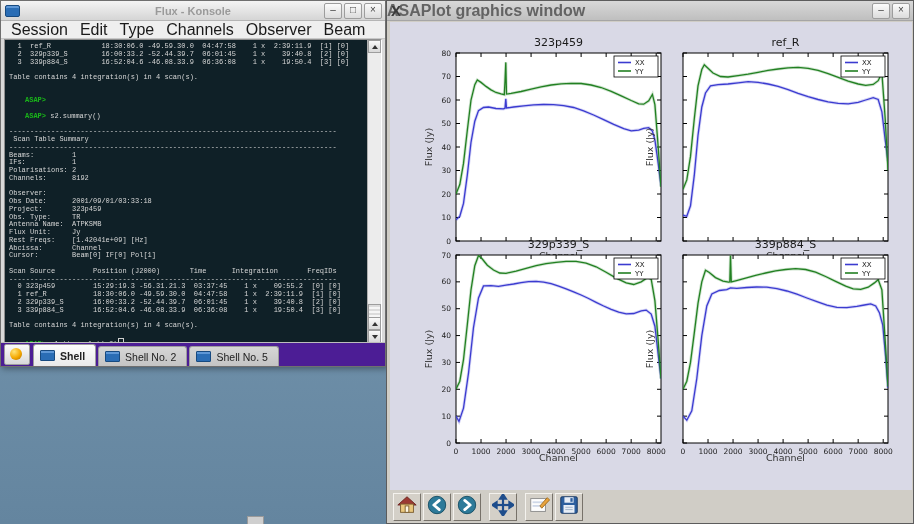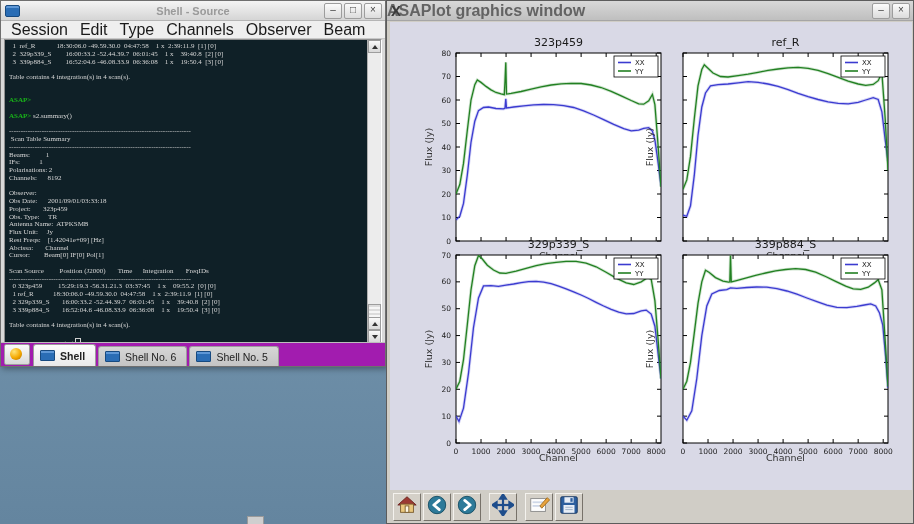--- a/index.html
+++ b/index.html
@@ -18,36 +18,36 @@
   .winbtns{margin-left:auto;display:flex;gap:2px;padding-right:3px;z-index:2;}
   .winbtn{width:16px;height:14px;border:1px solid #9d9d9d;background:linear-gradient(180deg,#fbfbfb,#dcdcdc);
           font-size:10px;line-height:12px;text-align:center;color:#444;border-radius:2px;}
   .menubar{height:17px;background:#efefef;border-bottom:1px solid #c8c8c8;display:flex;
            align-items:center;padding-left:4px;}
   .menu-item{font-size:16px;color:#1a1a1a;padding:16px 6px;}
   #term-wrap{position:absolute;left:3px;right:3px;top:38px;height:303px;
              border:1px solid #8f8f8f;border-right-color:#fff;border-bottom-color:#fff;
              background:#0f2027;display:flex;}
   #terminal{flex:1;padding:3px 0 0 4px;overflow:hidden;
-            font-family:Liberation Serif, serif;font-size:7px;line-height:7.75px;
+            font-family:Liberation Mono, monospace;font-size:7px;line-height:7.75px;
             color:#d6d6d6;white-space:pre;}
-  #terminal .prompt{color:#19b519;font-weight:bold;}
+  #terminal .prompt{color:#19b519;font-weight:bold;margin-left:16px;}
   #terminal .cursor{display:inline-block;width:4px;height:7px;border:1px solid #cfcfcf;
                     vertical-align:-1px;margin-left:1px;}
   .scrollbar{width:13px;background:#ececec;border-left:1px solid #b0b0b0;position:relative;}
   .sb-btn{position:absolute;left:0;width:13px;height:13px;background:linear-gradient(180deg,#fafafa,#d8d8d8);
           border:1px solid #9d9d9d;box-sizing:border-box;}
   .sb-btn:after{content:"";position:absolute;left:3px;border-left:3px solid transparent;
                 border-right:3px solid transparent;}
   .sb-up:after{top:4px;border-bottom:4px solid #333;}
   .sb-down:after{top:4px;border-top:4px solid #333;}
   #sb-thumb{position:absolute;left:0;width:13px;height:26px;top:264px;box-sizing:border-box;
             border:1px solid #9d9d9d;
             background:repeating-linear-gradient(0deg,#f6f6f6 0 2px,#dcdcdc 2px 4px);}
-  .tabbar{position:absolute;left:0;right:0;bottom:0;height:23px;background:#a21caf;
+  .tabbar{position:absolute;left:0;right:0;bottom:0;height:23px;background:#4c1d95;
           border-top:1px solid #bdbdbd;display:flex;align-items:flex-end;padding-left:2px;}
   .newtab-btn{width:24px;height:19px;margin:0 3px 1px 1px;border:1px solid #9d9d9d;border-radius:2px;
               background:linear-gradient(180deg,#fbfbfb,#d9d9d9);position:relative;}
   .ball{position:absolute;left:5px;top:3px;width:12px;height:12px;border-radius:50%;
         background:radial-gradient(circle at 35% 30%,#ffe478,#f5a800 55%,#a86a00);}
   .tab{height:19px;margin-right:2px;border:1px solid #9d9d9d;border-bottom:none;
        border-radius:3px 3px 0 0;display:flex;align-items:center;padding:0 10px 0 6px;
        background:linear-gradient(180deg,#d6d6d6,#c4c4c4);font-size:10.5px;color:#222;}
   .tab.active{background:linear-gradient(180deg,#fdfdfd,#e9e9e9);height:21px;font-weight:bold;}
   .tab .tab-icon{width:13px;height:9px;background:#2a6db5;border:1px solid #174a80;border-radius:1px;
@@ -67,21 +67,21 @@
             justify-content:center;}
   .tool-gap{width:4px;}
   text{font-family:"DejaVu Sans",sans-serif;}
 </style>
 </head>
 <body>
 
 <div id="konsole" class="win">
   <div class="titlebar">
     <div class="win-icon"></div>
-    <div class="title">Shell - Source</div>
+    <div class="title">Flux - Konsole</div>
     <div class="winbtns" id="konsole-winbtns">
         <div class="winbtn">–</div>
         <div class="winbtn">□</div>
         <div class="winbtn">×</div>
       </div>
   </div>
   <div class="menubar" id="konsole-menubar">
       <div class="menu-item">Session</div>
       <div class="menu-item">Edit</div>
       <div class="menu-item">Type</div>
@@ -102,21 +102,21 @@
     <div class="newtab-btn">
       <div class="ball"></div>
     </div>
     <div id="tabs-holder" style="display:flex;align-items:flex-end;">
         <div class="tab active">
           <span class="tab-icon"></span>
           <span>Shell</span>
         </div>
         <div class="tab">
           <span class="tab-icon"></span>
-          <span>Shell No. 6</span>
+          <span>Shell No. 2</span>
         </div>
         <div class="tab">
           <span class="tab-icon"></span>
           <span>Shell No. 5</span>
         </div>
       </div>
   </div>
 </div>
 
 <div id="plotwin" class="win">

